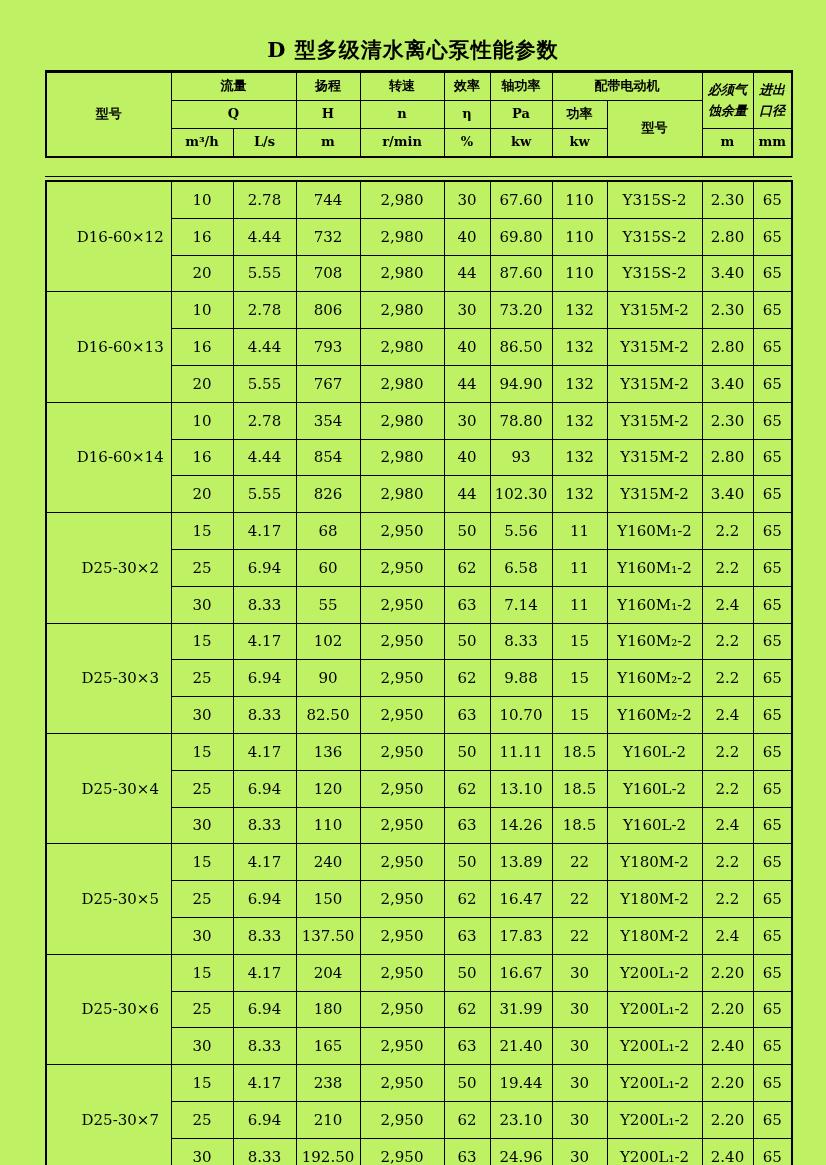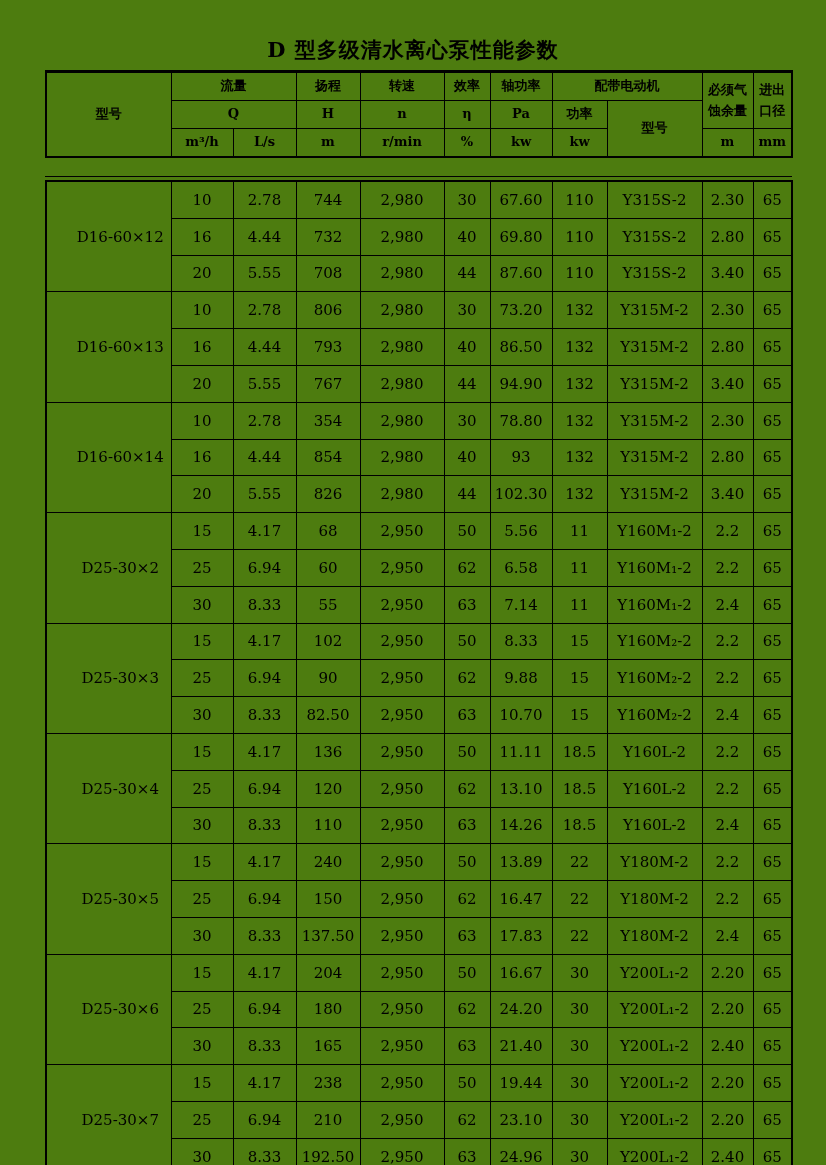--- a/index.html
+++ b/index.html
@@ -1,40 +1,40 @@
 <!DOCTYPE html>
 <html><head>
 <meta charset="utf-8">
 <style>
   html,body{margin:0;padding:0;background:#ffffff;}
   .page{
     position:relative;
     width:826px;height:1165px;
-    background:#4d7c0f;color:#000;
+    background:#bef264;color:#000;
     font-family:"DejaVu Serif","Liberation Serif",serif;
     overflow:hidden;
   }
   .title{
     position:absolute;top:36px;left:0;width:100%;
     text-align:center;font-size:21px;font-weight:bold;letter-spacing:1px;
   }
   table{border-collapse:collapse;table-layout:fixed;}
   col.c1{width:125px}col.c2{width:62px}col.c3{width:63px}col.c4{width:64px}
   col.c5{width:84px}col.c6{width:46px}col.c7{width:62px}col.c8{width:55px}
   col.c9{width:95px}col.c10{width:51px}col.c11{width:39px}
 
   .header-table{
     position:absolute;left:45px;top:70px;width:747px;
     border:2px solid #000;border-top:3px solid #000;
   }
   .header-table td{
     border:1px solid #000;text-align:center;vertical-align:middle;
     font-weight:bold;font-size:13px;padding:0;height:27px;line-height:1.25;
   }
-  .header-table .two-line{line-height:1.6;}
+  .header-table .two-line{line-height:1.6;font-style:italic;}
 
   .body-wrap{
     position:absolute;left:45px;top:176px;width:747px;
     border-top:1px solid #000;padding-top:3px;
   }
   .body-table{width:747px;border:2px solid #000;}
   .body-table td{
     border:1px solid #000;text-align:center;vertical-align:middle;
     font-size:15px;padding:0;height:35.8px;
   }
@@ -389,21 +389,21 @@
             <td>Y200L₁-2</td>
             <td>2.20</td>
             <td>65</td>
           </tr>
           <tr>
             <td>25</td>
             <td>6.94</td>
             <td>180</td>
             <td>2,950</td>
             <td>62</td>
-            <td>24.20</td>
+            <td>31.99</td>
             <td>30</td>
             <td>Y200L₁-2</td>
             <td>2.20</td>
             <td>65</td>
           </tr>
           <tr>
             <td>30</td>
             <td>8.33</td>
             <td>165</td>
             <td>2,950</td>

